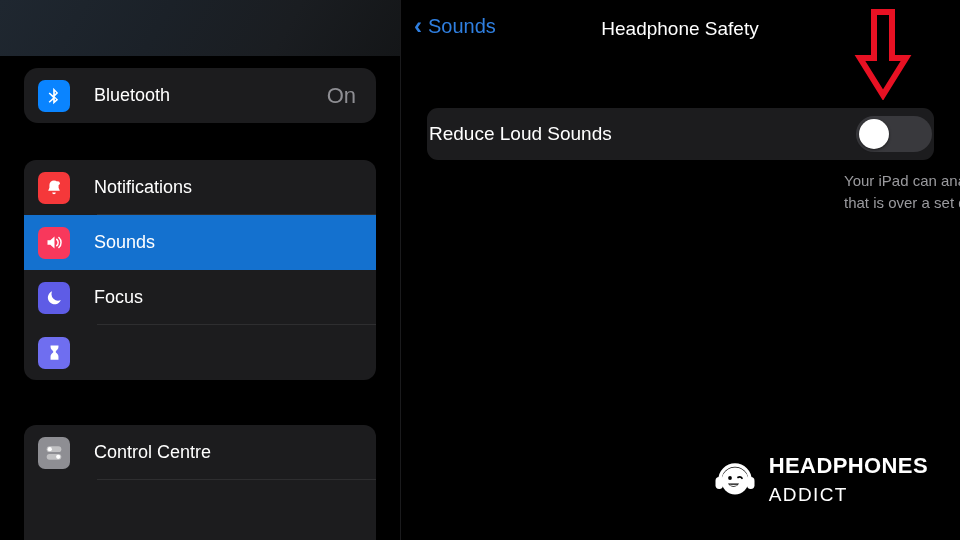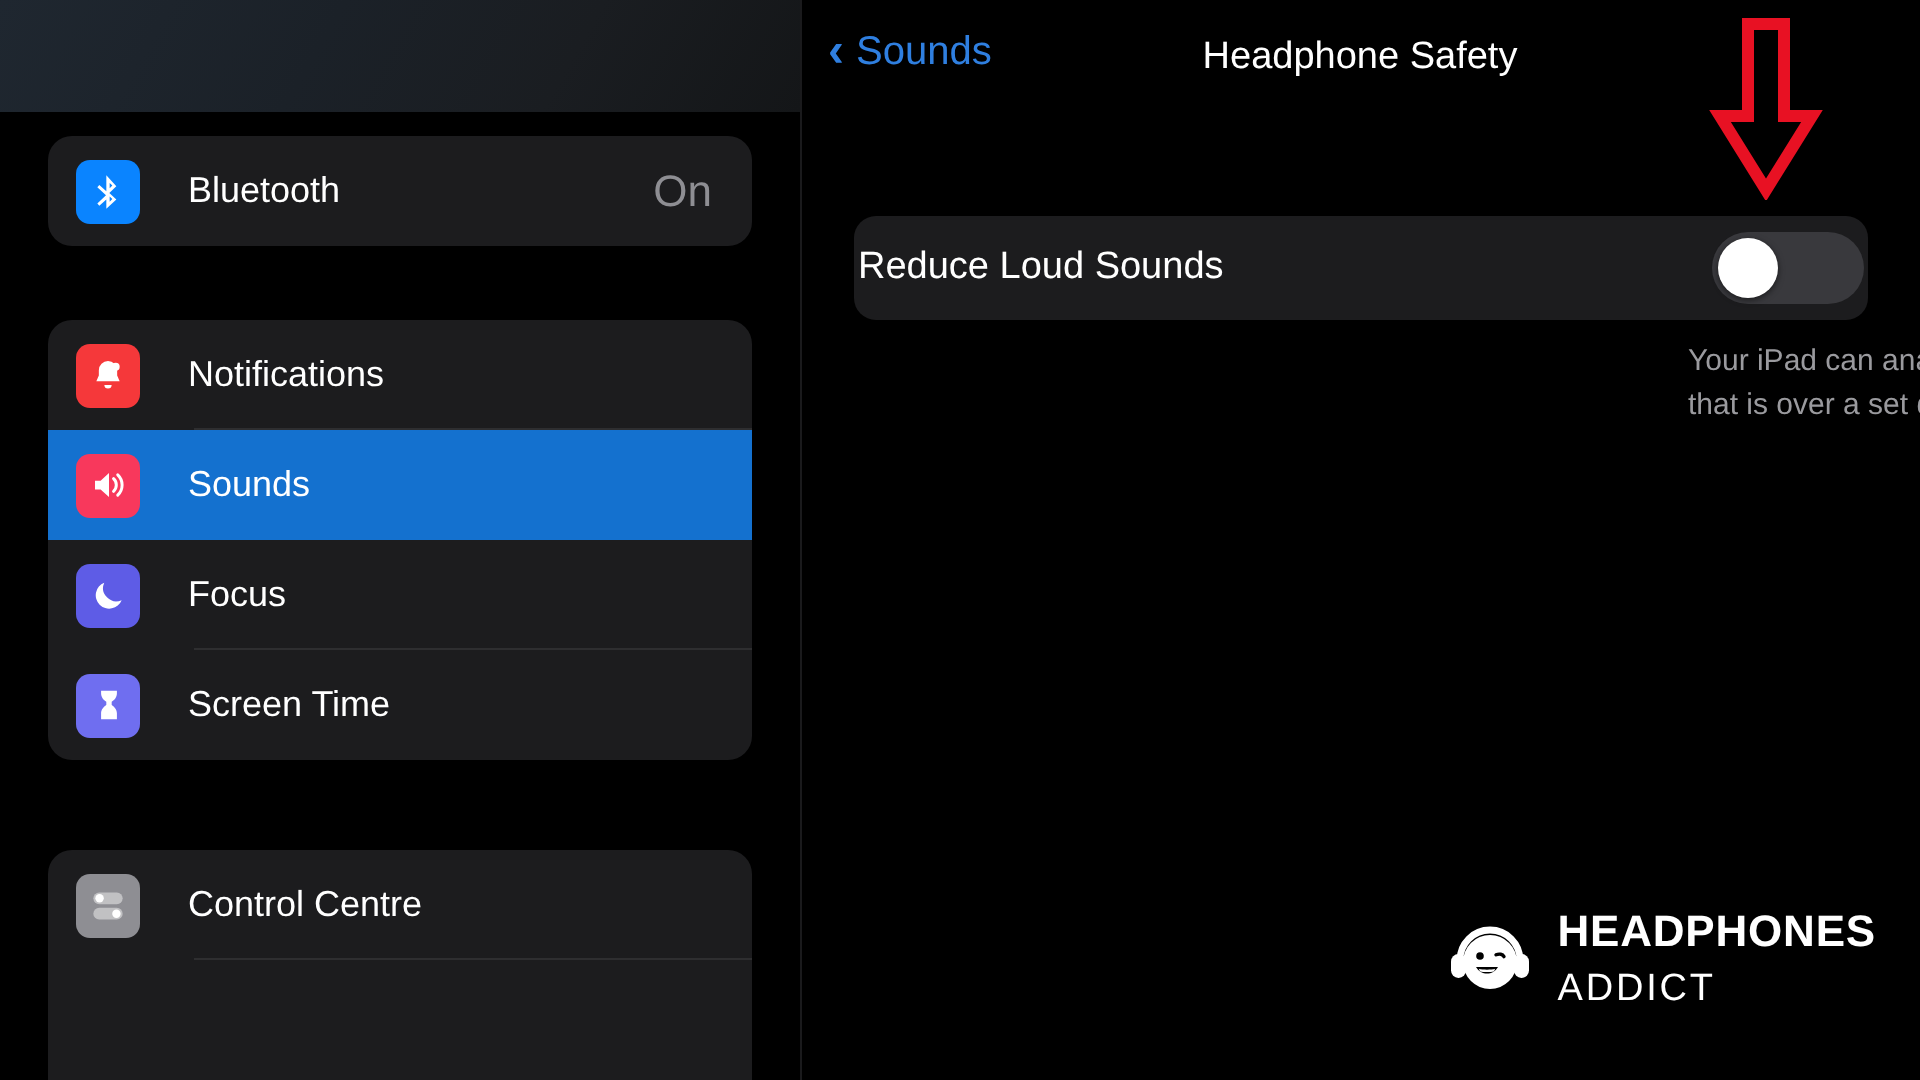--- a/index.html
+++ b/index.html
@@ -126,21 +126,21 @@
 
   
   .annotation-arrow {
     position:absolute; left:853px; top:8px;
     width:60px; height:92px;
     z-index:10;
   }
 
   
   .watermark {
-    position:absolute; right:22px; bottom:36px;
+    position:absolute; right:32px; bottom:36px;
     display:flex; align-items:center;
     z-index:9;
   }
   .wm-mark { width:48px; height:48px; flex:0 0 48px; }
   .wm-text { margin-left:10px; line-height:1; }
   .wm-top {
     color:#fff; font-size:22px; font-weight:bold; letter-spacing:.4px;
     display:block;
   }
   .wm-bottom {
@@ -149,21 +149,21 @@
   }
 </style>
 </head>
 <body>
 
 <div class="screen">
 
   <div class="sidebar">
     <div class="sidebar-scroll">
 
-      <div class="card" style="top:68px;">
+      <div class="card" style="top:68px;border-radius:14px;">
         <div class="row">
           <span class="row-icon" style="background:#0a84ff;">
             <svg width="20" height="20" viewBox="0 0 24 24">
                 <path d="M11 2v9.5L6.8 7.8 5.6 9.1 10.8 14l-5.2 4.9 1.2 1.3L11 16.5V22l6-5.5-4.2-3.9L17 8.5 11 2zm2 4.6l1.6 1.5L13 9.8V6.6zm0 8.1l1.6 1.5L13 17.8v-3.1z" fill="#fff"></path>
               </svg>
           </span>
           <span class="row-label">Bluetooth</span>
           <span class="row-value">On</span>
         </div>
       </div>
@@ -201,21 +201,20 @@
           <span class="row-label">Focus</span>
           <span class="divider"></span>
         </div>
 
         <div class="row">
           <span class="row-icon" style="background:#6f6ef0;">
             <svg width="19" height="19" viewBox="0 0 24 24">
                 <path d="M7 3h10v1.6c0 2.6-1.6 4.3-3.3 5.4v2c1.7 1.1 3.3 2.8 3.3 5.4V21H7v-3.6c0-2.6 1.6-4.3 3.3-5.4v-2C8.6 8.9 7 7.2 7 4.6V3z" fill="#fff"></path>
               </svg>
           </span>
-          <span class="row-label">Screen Time</span>
         </div>
 
       </div>
 
       <div class="card" style="top:425px; height:140px;">
 
 
         <div class="row">
           <span class="row-icon" style="background:#8e8e93;">
             <svg width="22" height="22" viewBox="0 0 24 24">

